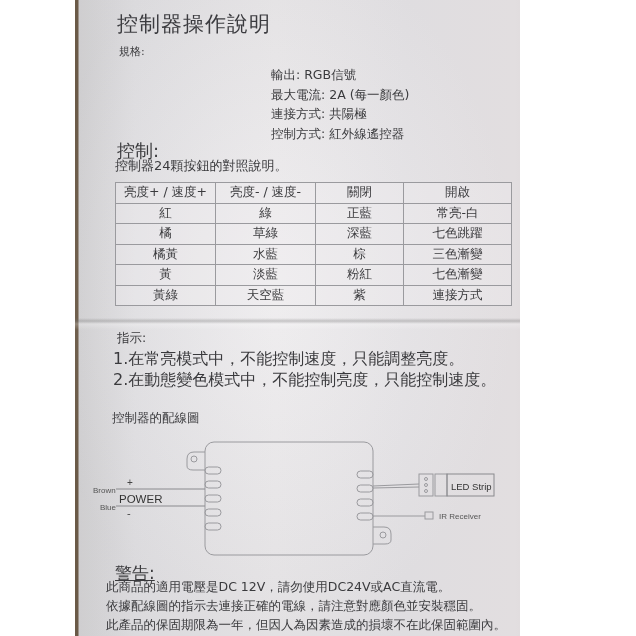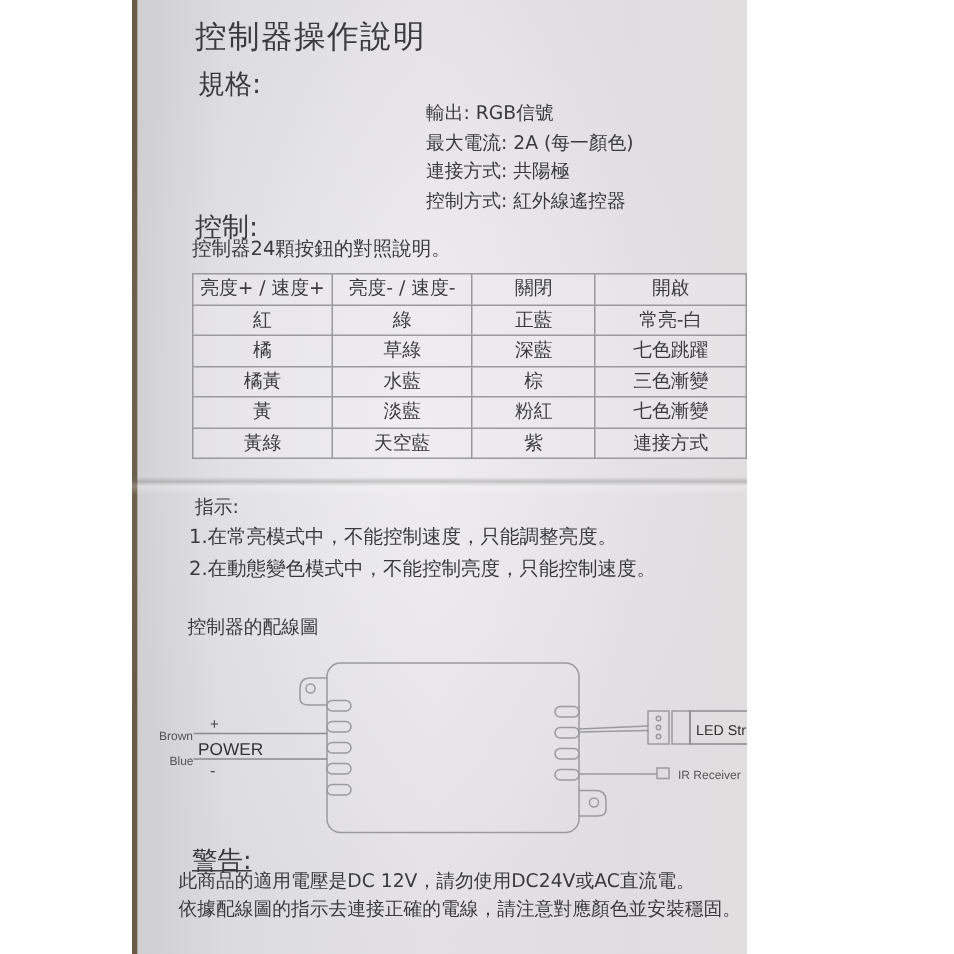--- a/index.html
+++ b/index.html
@@ -3,38 +3,38 @@
   <meta charset="utf-8">
   <style>
     * { box-sizing: border-box; margin: 0; padding: 0; }
     html, body {
       width: 636px; height: 636px; overflow: hidden;
       background: #ffffff;
       font-family: "DejaVu Sans", "Liberation Sans", sans-serif;
     }
     .photo {
       position: absolute;
-      left: 88px; top: 0;
-      width: 410px; height: 636px;
+      left: 75px; top: 0;
+      width: 445px; height: 636px;
       background: linear-gradient(90deg, #6e5d4a 0px, #6e5d4a 3px, #d7d6d8 4px, #e4e3e6 60px, #eceaec 200px, #e8e6e9 330px, #ebe7e9 440px, #e7e2e4 461px);
       overflow: hidden;
       color: #3a3a3d;
     }
     .photo::before {
       content: ""; position: absolute; left: 0; top: 0; right: 0; bottom: 0;
       background:
         linear-gradient(180deg, rgba(255,255,255,0) 0, rgba(255,255,255,0) 318px, rgba(120,120,120,0.35) 321px, rgba(255,255,255,0.25) 324px, rgba(255,255,255,0) 330px),
         radial-gradient(ellipse at 45% 45%, rgba(255,255,255,0.18), rgba(0,0,0,0.04) 70%);
       pointer-events: none;
     }
     .abs { position: absolute; white-space: nowrap; }
 
     .title { left: 42px; top: 10px; font-size: 21px; color: #3b3b3f; letter-spacing: 1px; }
 
-    .spec-label { left: 44px; top: 44px; font-size: 18px; }
+    .spec-label { left: 44px; top: 44px; font-size: 11px; }
     .spec-left .row, .spec-right .row { font-size: 12.5px; line-height: 19.5px; }
     .spec-left { left: 43px; top: 59px; }
     .spec-right { left: 196px; top: 65px; }
 
     .ctrl-label { left: 42px; top: 139px; font-size: 18px; }
     .ctrl-desc { left: 40px; top: 157px; font-size: 13px; }
 
     table.buttons {
       position: absolute; left: 40px; top: 182px;
       border-collapse: collapse;
@@ -48,21 +48,21 @@
       padding: 0 4px;
       background: rgba(240,238,242,0.35);
     }
     table.buttons td.c0 { width: 100px; }
     table.buttons td.c1 { width: 100px; }
     table.buttons td.c2 { width: 88px; }
     table.buttons td.c3 { width: 108px; }
 
     .hint-label { left: 42px; top: 330px; font-size: 12.5px; }
     .hints { left: 38px; top: 349px; }
-    .hints .row { font-size: 13px; line-height: 20.5px; }
+    .hints .row { font-size: 16px; line-height: 20.5px; }
     .wiring-label { left: 37px; top: 410px; font-size: 12.5px; }
 
     .diagram { position: absolute; left: 0; top: 430px; width: 461px; height: 130px; }
 
     .warn-label { left: 40px; top: 562px; font-size: 17px; text-decoration: underline; }
     .warns { left: 31px; top: 577px; }
     .warns .row { font-size: 12.5px; line-height: 19px; }
   </style>
 </head>
 <body>
@@ -180,15 +180,16 @@
     <text x="52" y="87" font-size="11" fill="#444" font-family="Liberation Sans, sans-serif">-</text>
     <text x="44" y="73" font-size="11.5" fill="#333" font-family="Liberation Sans, sans-serif">POWER</text>
     <text x="376" y="60" font-size="9.5" fill="#333" font-family="Liberation Sans, sans-serif">LED Strip</text>
     <text x="364" y="89" font-size="8" fill="#555" font-family="Liberation Sans, sans-serif">IR Receiver</text>
   </svg>
 
   <div class="abs warn-label">警告:</div>
   <div class="abs warns">
     <div class="row">此商品的適用電壓是DC 12V，請勿使用DC24V或AC直流電。</div>
     <div class="row">依據配線圖的指示去連接正確的電線，請注意對應顏色並安裝穩固。</div>
+    <div class="row">此產品的保固期限為一年，但因人為因素造成的損壞不在此保固範圍內。</div>
   </div>
 
 </div>
 
 </body></html>

